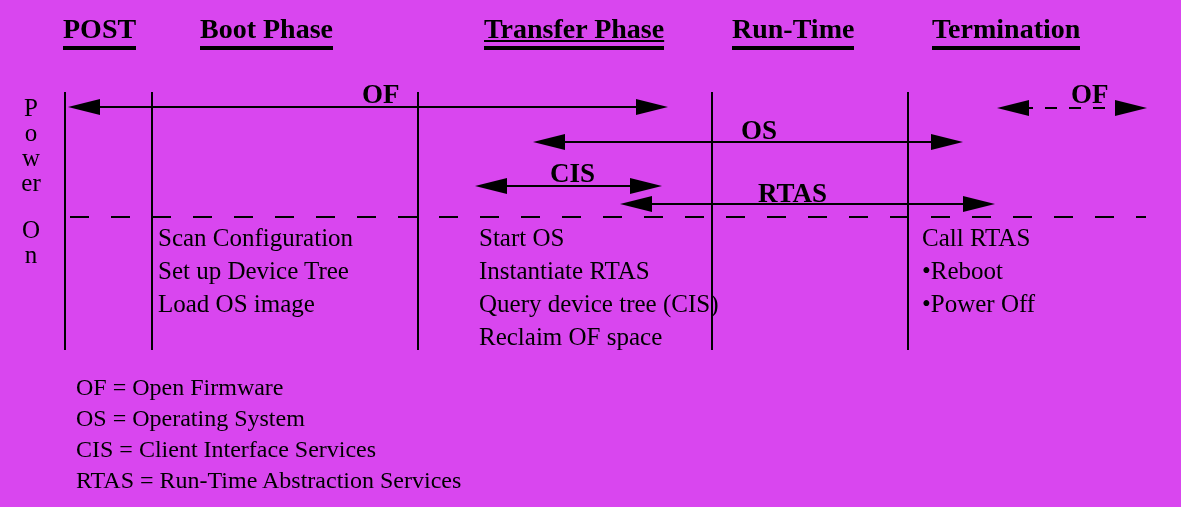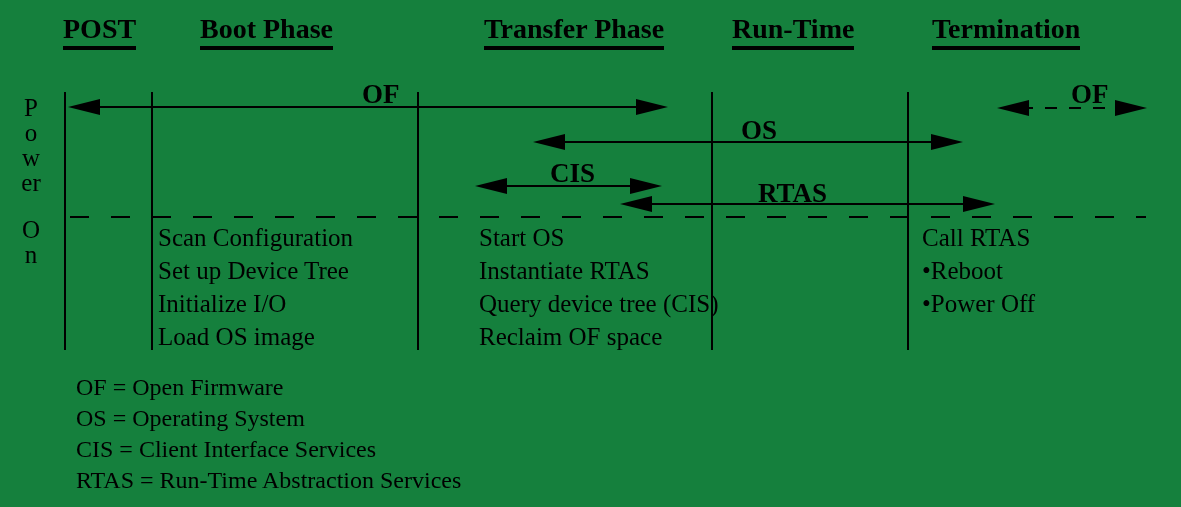--- a/index.html
+++ b/index.html
@@ -1,20 +1,20 @@
 <!DOCTYPE html>
 <html><head>
 <meta charset="utf-8">
 <style>
   html, body { margin: 0; padding: 0; background: #ffffff; }
   .canvas {
     position: relative;
     width: 1181px;
     height: 507px;
-    background: #15803d;
+    background: #d946ef;
     color: #000000;
     font-family: "Liberation Serif", "DejaVu Serif", serif;
     overflow: hidden;
   }
 
   
   .phase-header {
     position: absolute;
     top: 14px;
     font-size: 28px;
@@ -109,21 +109,21 @@
     white-space: nowrap;
   }
 </style>
 </head>
 <body>
 
 <div class="canvas">
 
   <div class="phase-header" style="left:63px;">POST</div>
   <div class="phase-header" style="left:200px;">Boot Phase</div>
-  <div class="phase-header" style="left:484px;">Transfer Phase</div>
+  <div class="phase-header" style="left:484px;text-decoration:underline;">Transfer Phase</div>
   <div class="phase-header" style="left:732px;">Run-Time</div>
   <div class="phase-header" style="left:932px;">Termination</div>
 
   <div class="vline" style="left:64px;"></div>
   <div class="vline" style="left:151px;"></div>
   <div class="vline" style="left:417px;"></div>
   <div class="vline" style="left:711px;"></div>
   <div class="vline" style="left:907px;"></div>
 
   <div class="power-on">
@@ -164,21 +164,20 @@
     <div class="shaft dashed"></div>
     <div class="ah right"></div>
   </div>
   <div class="tl-label" style="left:1057px; top:81px;">OF</div>
 
   <div class="standby-line"></div>
 
   <div class="task-list boot">
     <div>Scan Configuration</div>
     <div>Set up Device Tree</div>
-    <div>Initialize I/O</div>
     <div>Load OS image</div>
   </div>
 
   <div class="task-list transfer">
     <div>Start OS</div>
     <div>Instantiate RTAS</div>
     <div>Query device tree (CIS)</div>
     <div>Reclaim OF space</div>
   </div>
 

